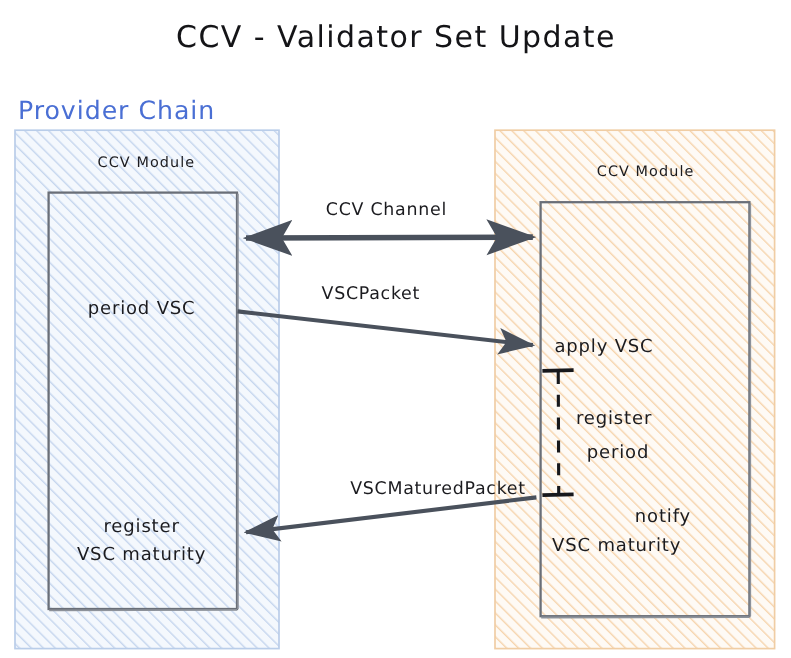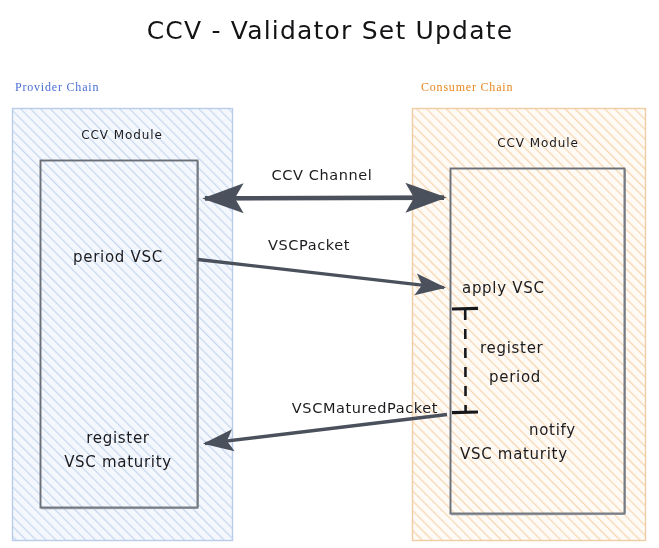--- a/index.html
+++ b/index.html
@@ -40,23 +40,22 @@
   }
   .txt.center { transform: translateX(-50%); text-align: center; }
 
   #page-title {
     font-size: 25px;
     font-weight: 400;
     color: #141417;
     letter-spacing: 1.2px;
   }
   .chain-label {
-    font-size: 12px;
+    font-size: 21px;
     letter-spacing: 0.8px;
-    font-family: Liberation Serif, serif;
   }
   #provider-chain-label { color: #4a6fd4; }
   #consumer-chain-label { color: #e8861f; }
 
   .module-label {
     font-size: 12px;
     color: #1b1b1f;
     letter-spacing: 0.9px;
   }
   .node-label {
@@ -131,21 +130,20 @@
 
     <g>
       <line x1="447" y1="414.5" x2="205" y2="443.6" stroke="#4a515c" stroke-width="3.4" marker-end="url(#arrowhead-end)"></line>
     </g>
   </svg>
 
   <div id="page-title" class="txt center" style="left:330px; top:16px;">CCV - Validator Set Update</div>
 
   <div class="txt chain-label" id="provider-chain-label" style="left:15px; top:80px;">Provider Chain</div>
 
-  <div class="txt chain-label" id="consumer-chain-label" style="left:421px; top:80px;">Consumer Chain</div>
 
   <div class="txt module-label center" style="left:122px; top:128px;">CCV Module</div>
 
   <div class="txt module-label center" style="left:538px; top:136px;">CCV Module</div>
 
   <div class="txt node-label center" style="left:118px; top:249px;">period VSC</div>
 
   <div class="txt node-label" style="left:462px; top:280px;">apply VSC</div>
 
   <div class="txt node-label" style="left:480px; top:340px;">register</div>

